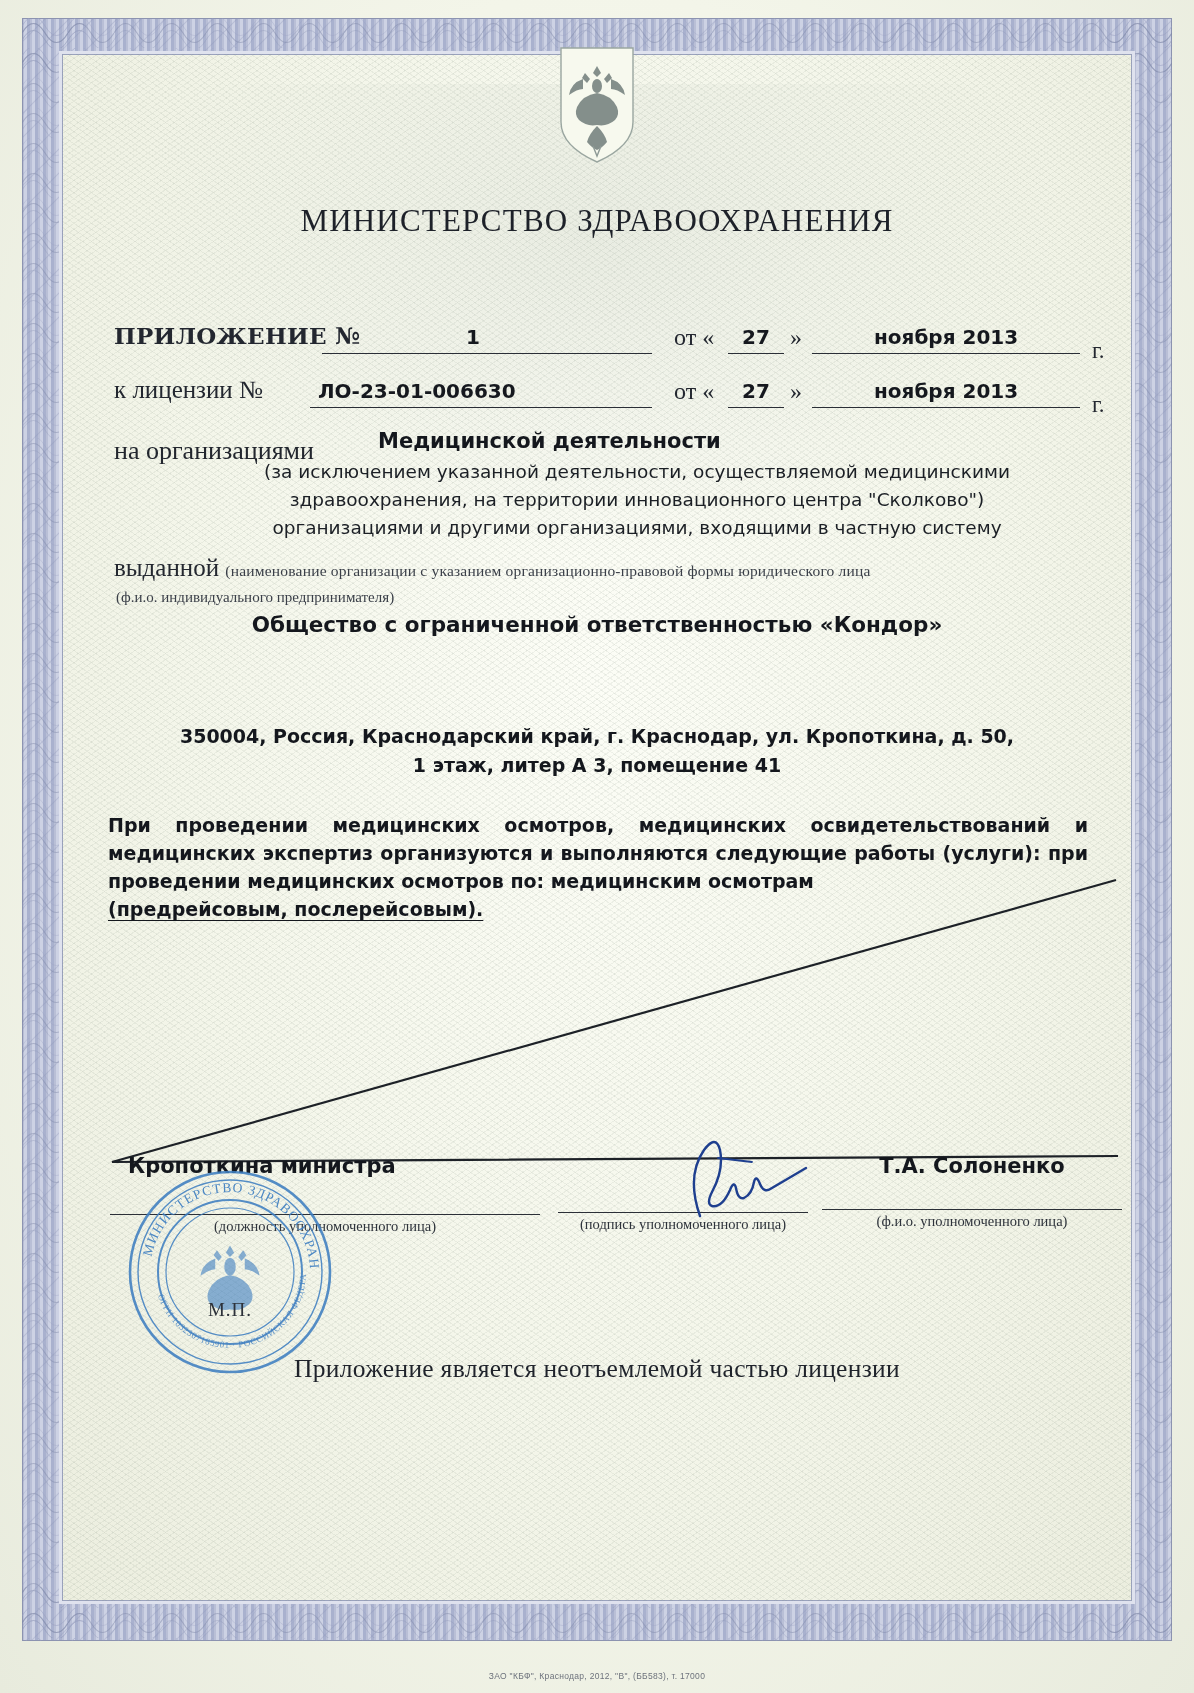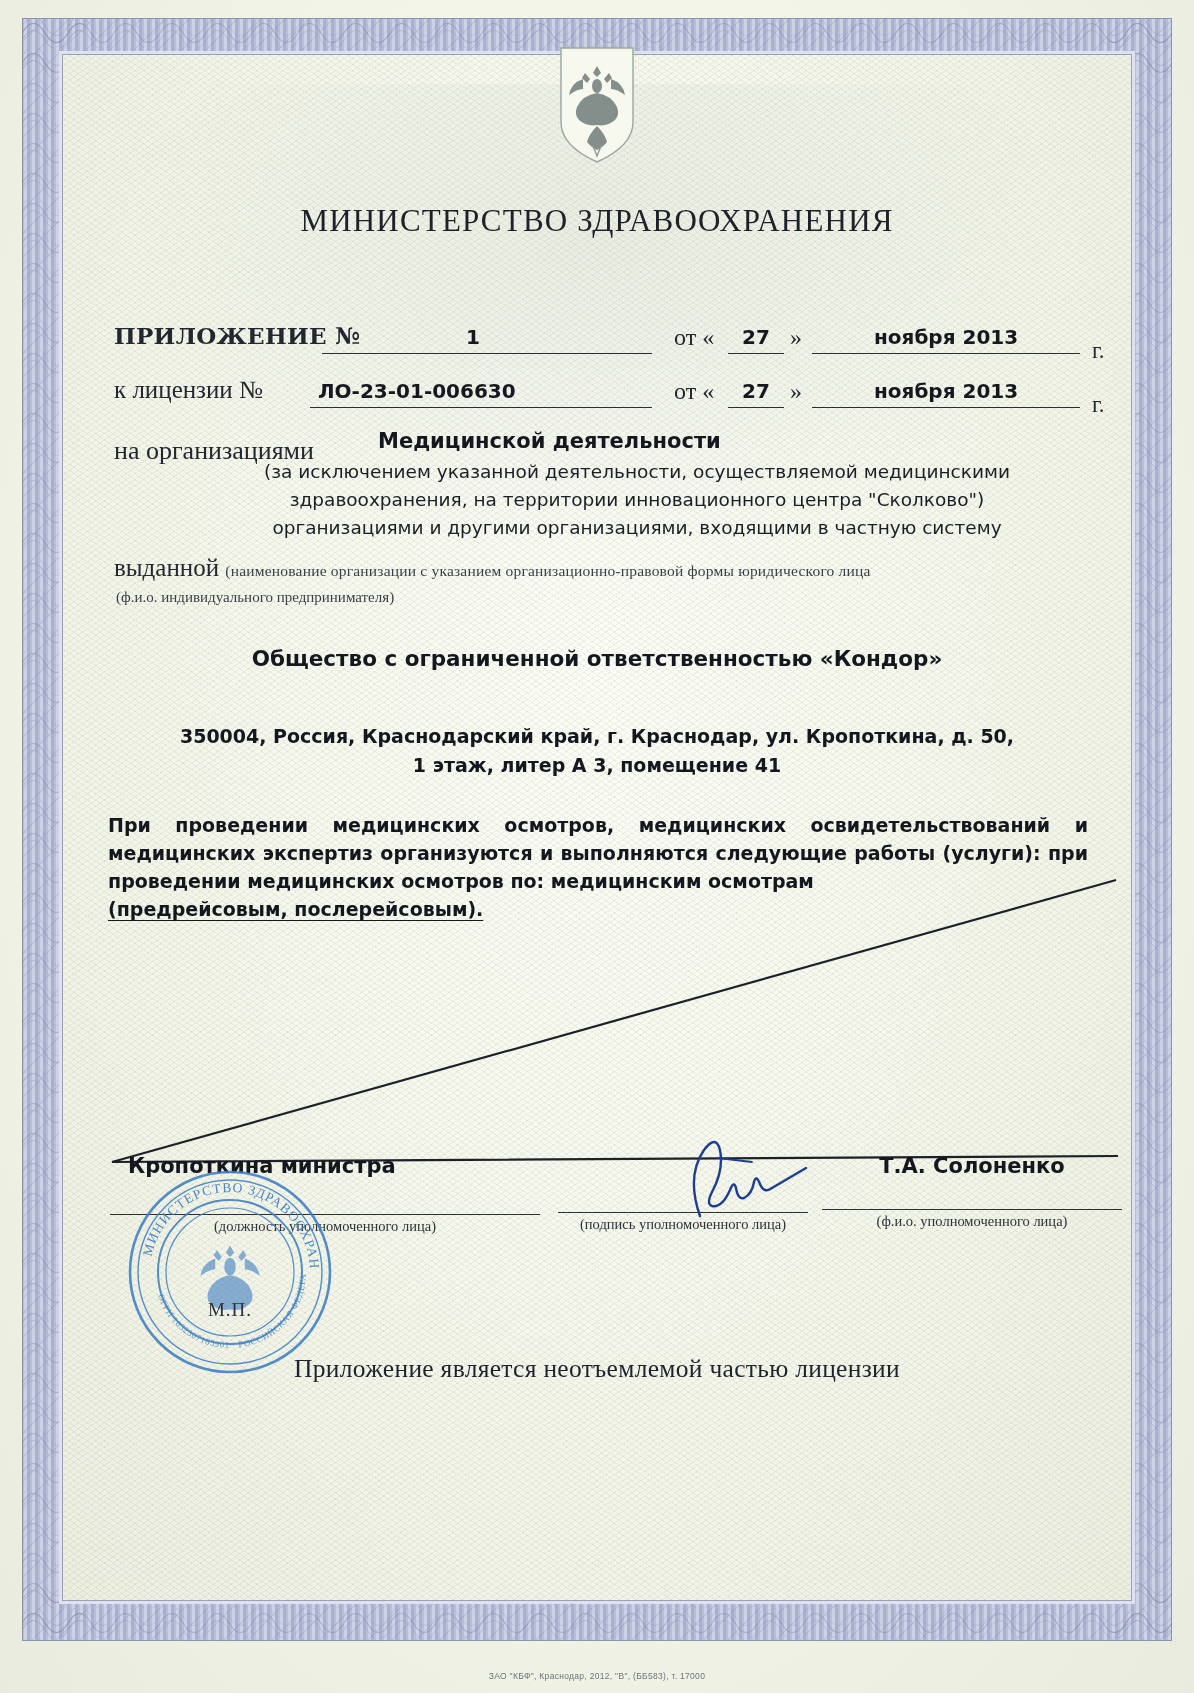--- a/index.html
+++ b/index.html
@@ -114,21 +114,21 @@
   .issued .small{
     font-family:"Liberation Serif",serif;font-size:15.5px;color:#3a3f48;
     letter-spacing:.2px;
   }
   .issued .l2{
     display:block;margin-top:7px;margin-left:2px;
     font-size:15px;color:#3a3f48;
   }
 
   .orgname{
-    position:absolute;left:0;right:0;top:592px;text-align:center;
+    position:absolute;left:0;right:0;top:558px;text-align:center;
     font-family:"DejaVu Sans",sans-serif;font-weight:700;font-size:21.5px;color:#14171d;
   }
   .address{
     position:absolute;left:0;right:0;top:668px;text-align:center;
     font-family:"DejaVu Sans",sans-serif;font-weight:700;font-size:19px;color:#14171d;
     line-height:1.5;
   }
 
   .services{
     position:absolute;left:12px;right:10px;top:758px;

